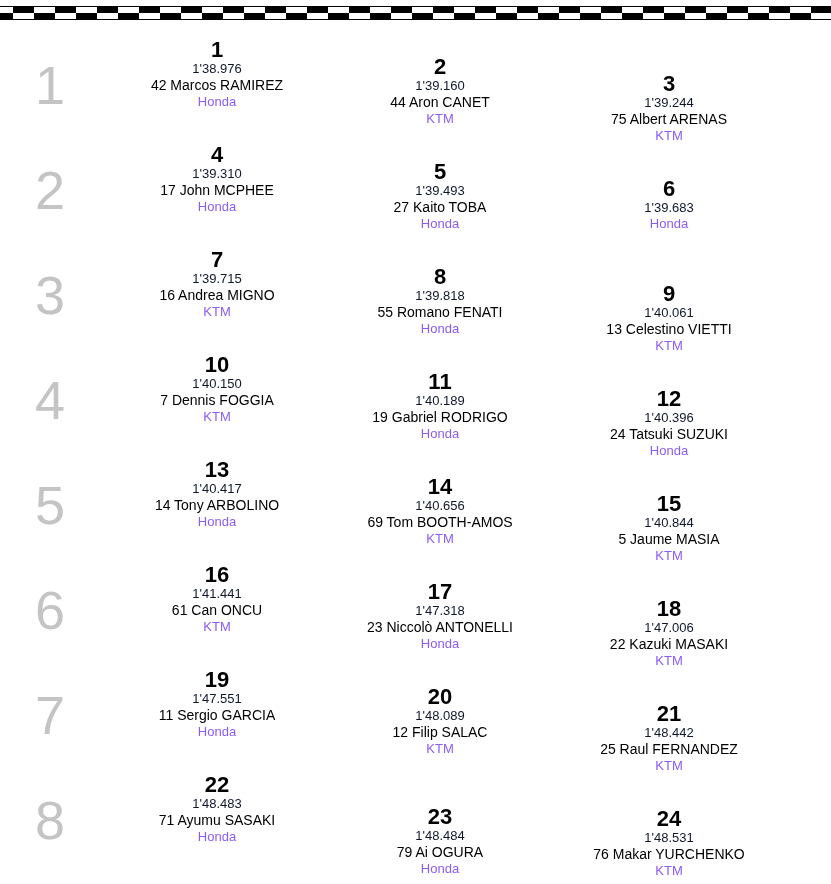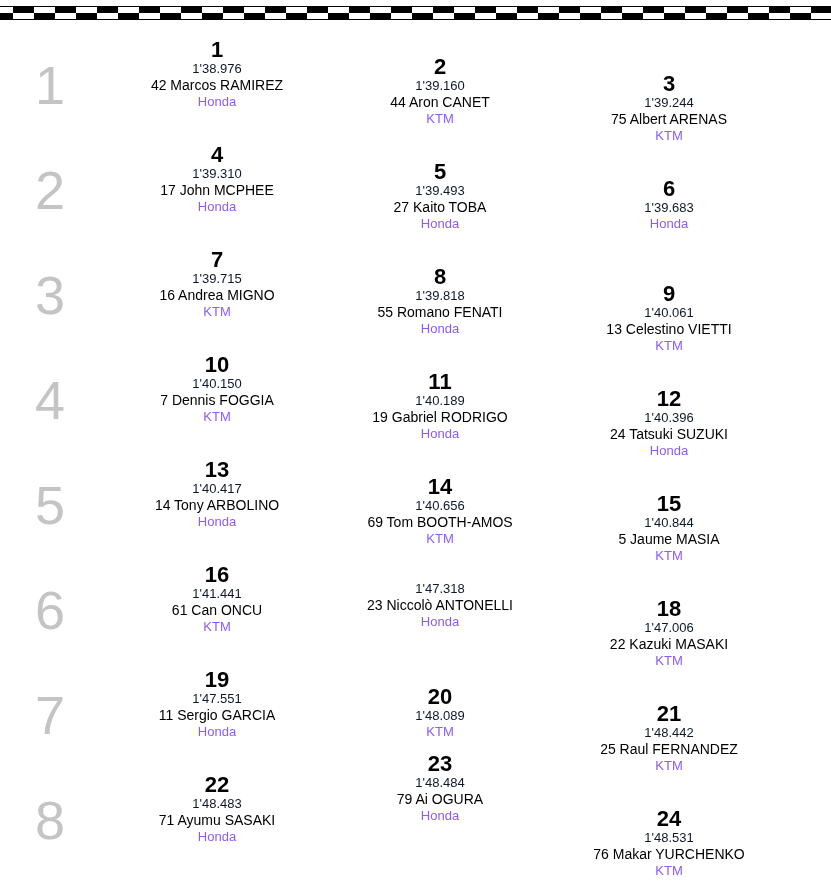--- a/index.html
+++ b/index.html
@@ -188,56 +188,58 @@
     <div class="team">KTM</div>
   </div>
 
   <div class="cell" style="left:97px;top:564px;">
     <div class="pos">16</div>
     <div class="time">1'41.441</div>
     <div class="rider">61 Can ONCU</div>
     <div class="team">KTM</div>
   </div>
   <div class="cell" style="left:320px;top:581px;">
+    <div class="pos">17</div>
     <div class="time">1'47.318</div>
     <div class="rider">23 Niccolò ANTONELLI</div>
     <div class="team">Honda</div>
   </div>
   <div class="cell" style="left:549px;top:598px;">
     <div class="pos">18</div>
     <div class="time">1'47.006</div>
     <div class="rider">22 Kazuki MASAKI</div>
     <div class="team">KTM</div>
   </div>
 
   <div class="cell" style="left:97px;top:669px;">
     <div class="pos">19</div>
     <div class="time">1'47.551</div>
     <div class="rider">11 Sergio GARCIA</div>
     <div class="team">Honda</div>
   </div>
   <div class="cell" style="left:320px;top:686px;">
     <div class="pos">20</div>
     <div class="time">1'48.089</div>
+    <div class="rider">12 Filip SALAC</div>
     <div class="team">KTM</div>
   </div>
   <div class="cell" style="left:549px;top:703px;">
     <div class="pos">21</div>
     <div class="time">1'48.442</div>
     <div class="rider">25 Raul FERNANDEZ</div>
     <div class="team">KTM</div>
   </div>
 
   <div class="cell" style="left:97px;top:774px;">
     <div class="pos">22</div>
     <div class="time">1'48.483</div>
     <div class="rider">71 Ayumu SASAKI</div>
     <div class="team">Honda</div>
   </div>
-  <div class="cell" style="left:320px;top:753px;">
+  <div class="cell" style="left:320px;top:806px;">
     <div class="pos">23</div>
     <div class="time">1'48.484</div>
     <div class="rider">79 Ai OGURA</div>
     <div class="team">Honda</div>
   </div>
   <div class="cell" style="left:549px;top:808px;">
     <div class="pos">24</div>
     <div class="time">1'48.531</div>
     <div class="rider">76 Makar YURCHENKO</div>
     <div class="team">KTM</div>

